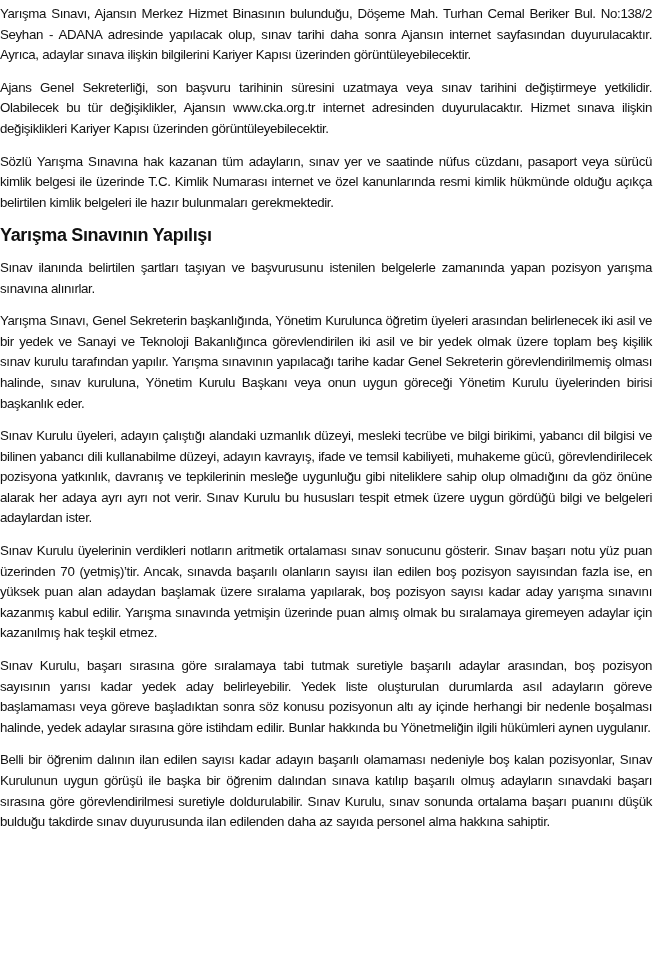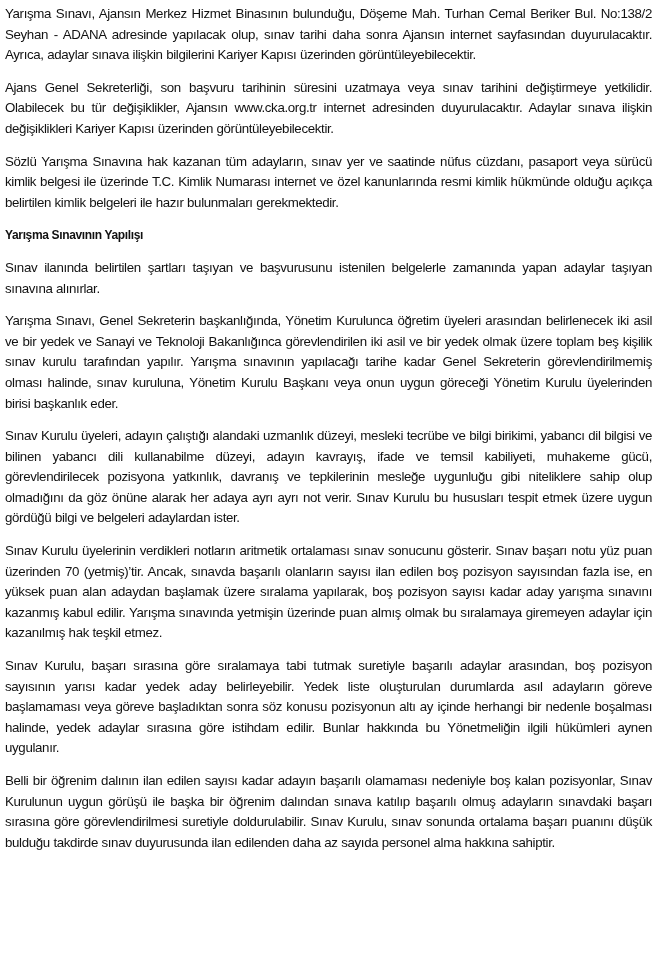--- a/index.html
+++ b/index.html
@@ -1,46 +1,46 @@
 <!DOCTYPE html>
 <html><head>
   <meta charset="utf-8">
   <style>
     html, body { margin: 0; padding: 0; background: #ffffff; }
     body {
       width: 665px; height: 965px; overflow: hidden;
       font-family: "Liberation Sans", sans-serif;
       color: #111111;
     }
-    .page { position: relative; padding: 4px 13px 0 5px; }
+    .page { position: relative; padding: 4px 13px 0 0; }
     p {
       margin: 0 0 12px 0;
       font-size: 13.3px;
       line-height: 20.6px;
       text-align: justify;
       letter-spacing: -0.35px;
       word-spacing: 0.2px;
     }
     h3 {
       margin: 0 0 12px 0;
-      font-size: 12px;
+      font-size: 18px;
       line-height: 20.6px;
       font-weight: bold;
       letter-spacing: -0.35px;
     }
   </style>
 </head>
 <body>
 
 <div class="page">
   <p>Yarışma Sınavı, Ajansın Merkez Hizmet Binasının bulunduğu, Döşeme Mah. Turhan Cemal Beriker Bul. No:138/2 Seyhan - ADANA adresinde yapılacak olup, sınav tarihi daha sonra Ajansın internet sayfasından duyurulacaktır. Ayrıca, adaylar sınava ilişkin bilgilerini Kariyer Kapısı üzerinden görüntüleyebilecektir.</p>
-  <p>Ajans Genel Sekreterliği, son başvuru tarihinin süresini uzatmaya veya sınav tarihini değiştirmeye yetkilidir. Olabilecek bu tür değişiklikler, Ajansın www.cka.org.tr internet adresinden duyurulacaktır. Adaylar sınava ilişkin değişiklikleri Kariyer Kapısı üzerinden görüntüleyebilecektir.</p>
+  <p>Ajans Genel Sekreterliği, son başvuru tarihinin süresini uzatmaya veya sınav tarihini değiştirmeye yetkilidir. Olabilecek bu tür değişiklikler, Ajansın www.cka.org.tr internet adresinden duyurulacaktır. Hizmet sınava ilişkin değişiklikleri Kariyer Kapısı üzerinden görüntüleyebilecektir.</p>
   <p>Sözlü Yarışma Sınavına hak kazanan tüm adayların, sınav yer ve saatinde nüfus cüzdanı, pasaport veya sürücü kimlik belgesi ile üzerinde T.C. Kimlik Numarası internet ve özel kanunlarında resmi kimlik hükmünde olduğu açıkça belirtilen kimlik belgeleri ile hazır bulunmaları gerekmektedir.</p>
 
   <h3>Yarışma Sınavının Yapılışı</h3>
-  <p>Sınav ilanında belirtilen şartları taşıyan ve başvurusunu istenilen belgelerle zamanında yapan adaylar taşıyan sınavına alınırlar.</p>
+  <p>Sınav ilanında belirtilen şartları taşıyan ve başvurusunu istenilen belgelerle zamanında yapan pozisyon yarışma sınavına alınırlar.</p>
   <p>Yarışma Sınavı, Genel Sekreterin başkanlığında, Yönetim Kurulunca öğretim üyeleri arasından belirlenecek iki asil ve bir yedek ve Sanayi ve Teknoloji Bakanlığınca görevlendirilen iki asil ve bir yedek olmak üzere toplam beş kişilik sınav kurulu tarafından yapılır. Yarışma sınavının yapılacağı tarihe kadar Genel Sekreterin görevlendirilmemiş olması halinde, sınav kuruluna, Yönetim Kurulu Başkanı veya onun uygun göreceği Yönetim Kurulu üyelerinden birisi başkanlık eder.</p>
   <p>Sınav Kurulu üyeleri, adayın çalıştığı alandaki uzmanlık düzeyi, mesleki tecrübe ve bilgi birikimi, yabancı dil bilgisi ve bilinen yabancı dili kullanabilme düzeyi, adayın kavrayış, ifade ve temsil kabiliyeti, muhakeme gücü, görevlendirilecek pozisyona yatkınlık, davranış ve tepkilerinin mesleğe uygunluğu gibi niteliklere sahip olup olmadığını da göz önüne alarak her adaya ayrı ayrı not verir. Sınav Kurulu bu hususları tespit etmek üzere uygun gördüğü bilgi ve belgeleri adaylardan ister.</p>
 
   <p>Sınav Kurulu üyelerinin verdikleri notların aritmetik ortalaması sınav sonucunu gösterir. Sınav başarı notu yüz puan üzerinden 70 (yetmiş)’tir. Ancak, sınavda başarılı olanların sayısı ilan edilen boş pozisyon sayısından fazla ise, en yüksek puan alan adaydan başlamak üzere sıralama yapılarak, boş pozisyon sayısı kadar aday yarışma sınavını kazanmış kabul edilir. Yarışma sınavında yetmişin üzerinde puan almış olmak bu sıralamaya giremeyen adaylar için kazanılmış hak teşkil etmez.</p>
   <p>Sınav Kurulu, başarı sırasına göre sıralamaya tabi tutmak suretiyle başarılı adaylar arasından, boş pozisyon sayısının yarısı kadar yedek aday belirleyebilir. Yedek liste oluşturulan durumlarda asıl adayların göreve başlamaması veya göreve başladıktan sonra söz konusu pozisyonun altı ay içinde herhangi bir nedenle boşalması halinde, yedek adaylar sırasına göre istihdam edilir. Bunlar hakkında bu Yönetmeliğin ilgili hükümleri aynen uygulanır.</p>
   <p>Belli bir öğrenim dalının ilan edilen sayısı kadar adayın başarılı olamaması nedeniyle boş kalan pozisyonlar, Sınav Kurulunun uygun görüşü ile başka bir öğrenim dalından sınava katılıp başarılı olmuş adayların sınavdaki başarı sırasına göre görevlendirilmesi suretiyle doldurulabilir. Sınav Kurulu, sınav sonunda ortalama başarı puanını düşük bulduğu takdirde sınav duyurusunda ilan edilenden daha az sayıda personel alma hakkına sahiptir.</p>
 </div>
 
 </body></html>

